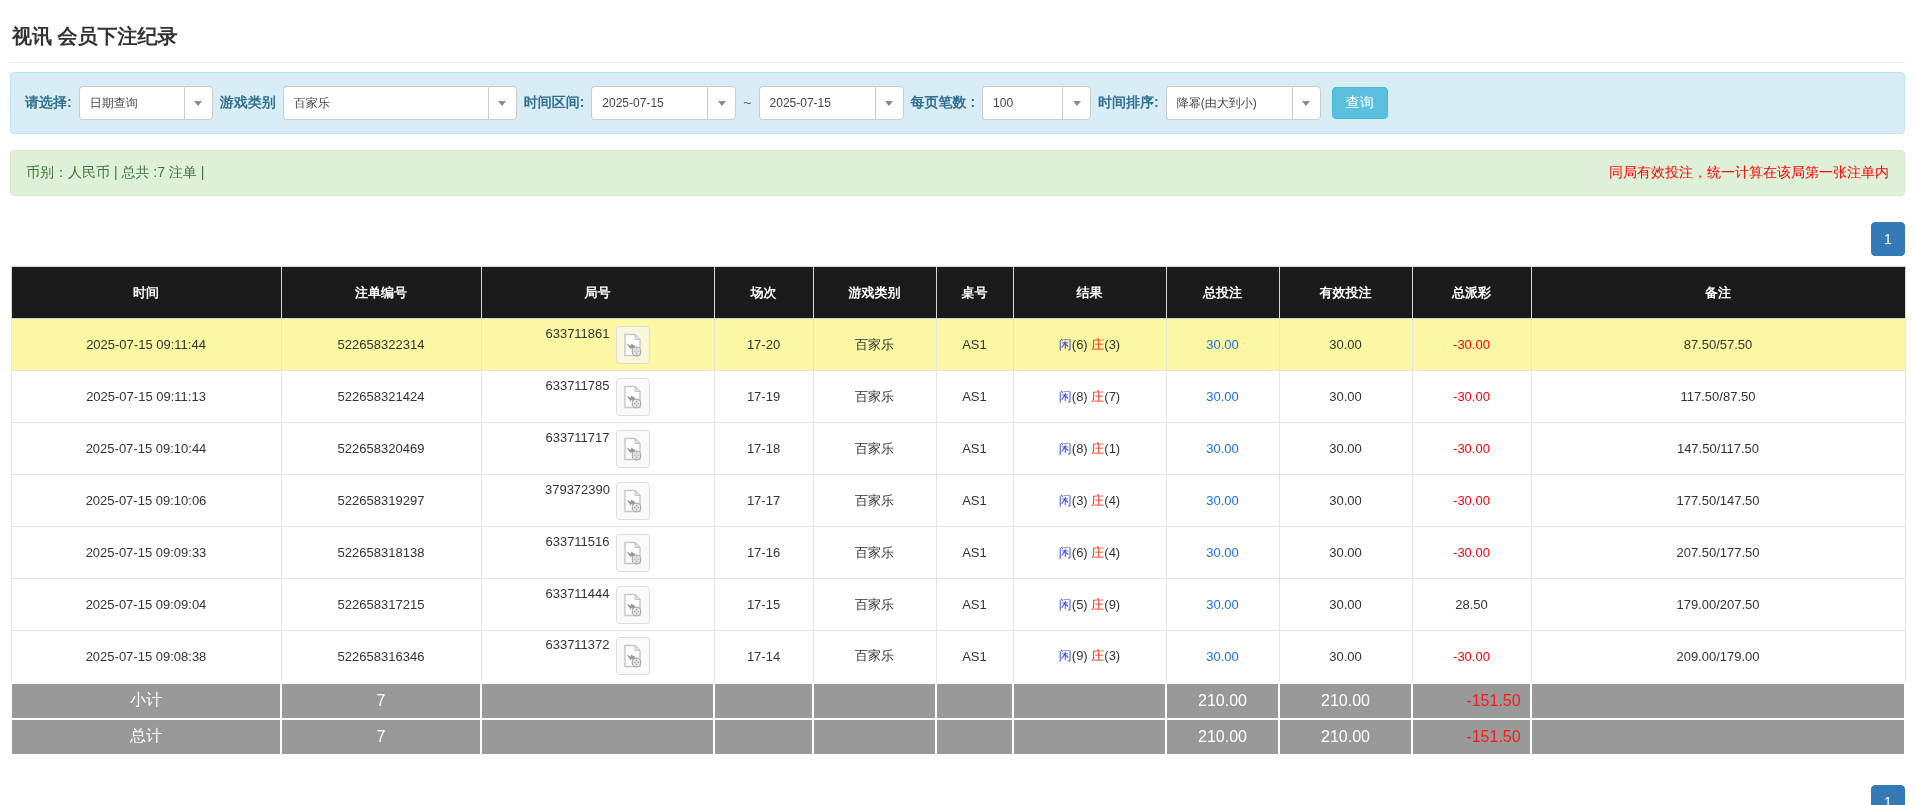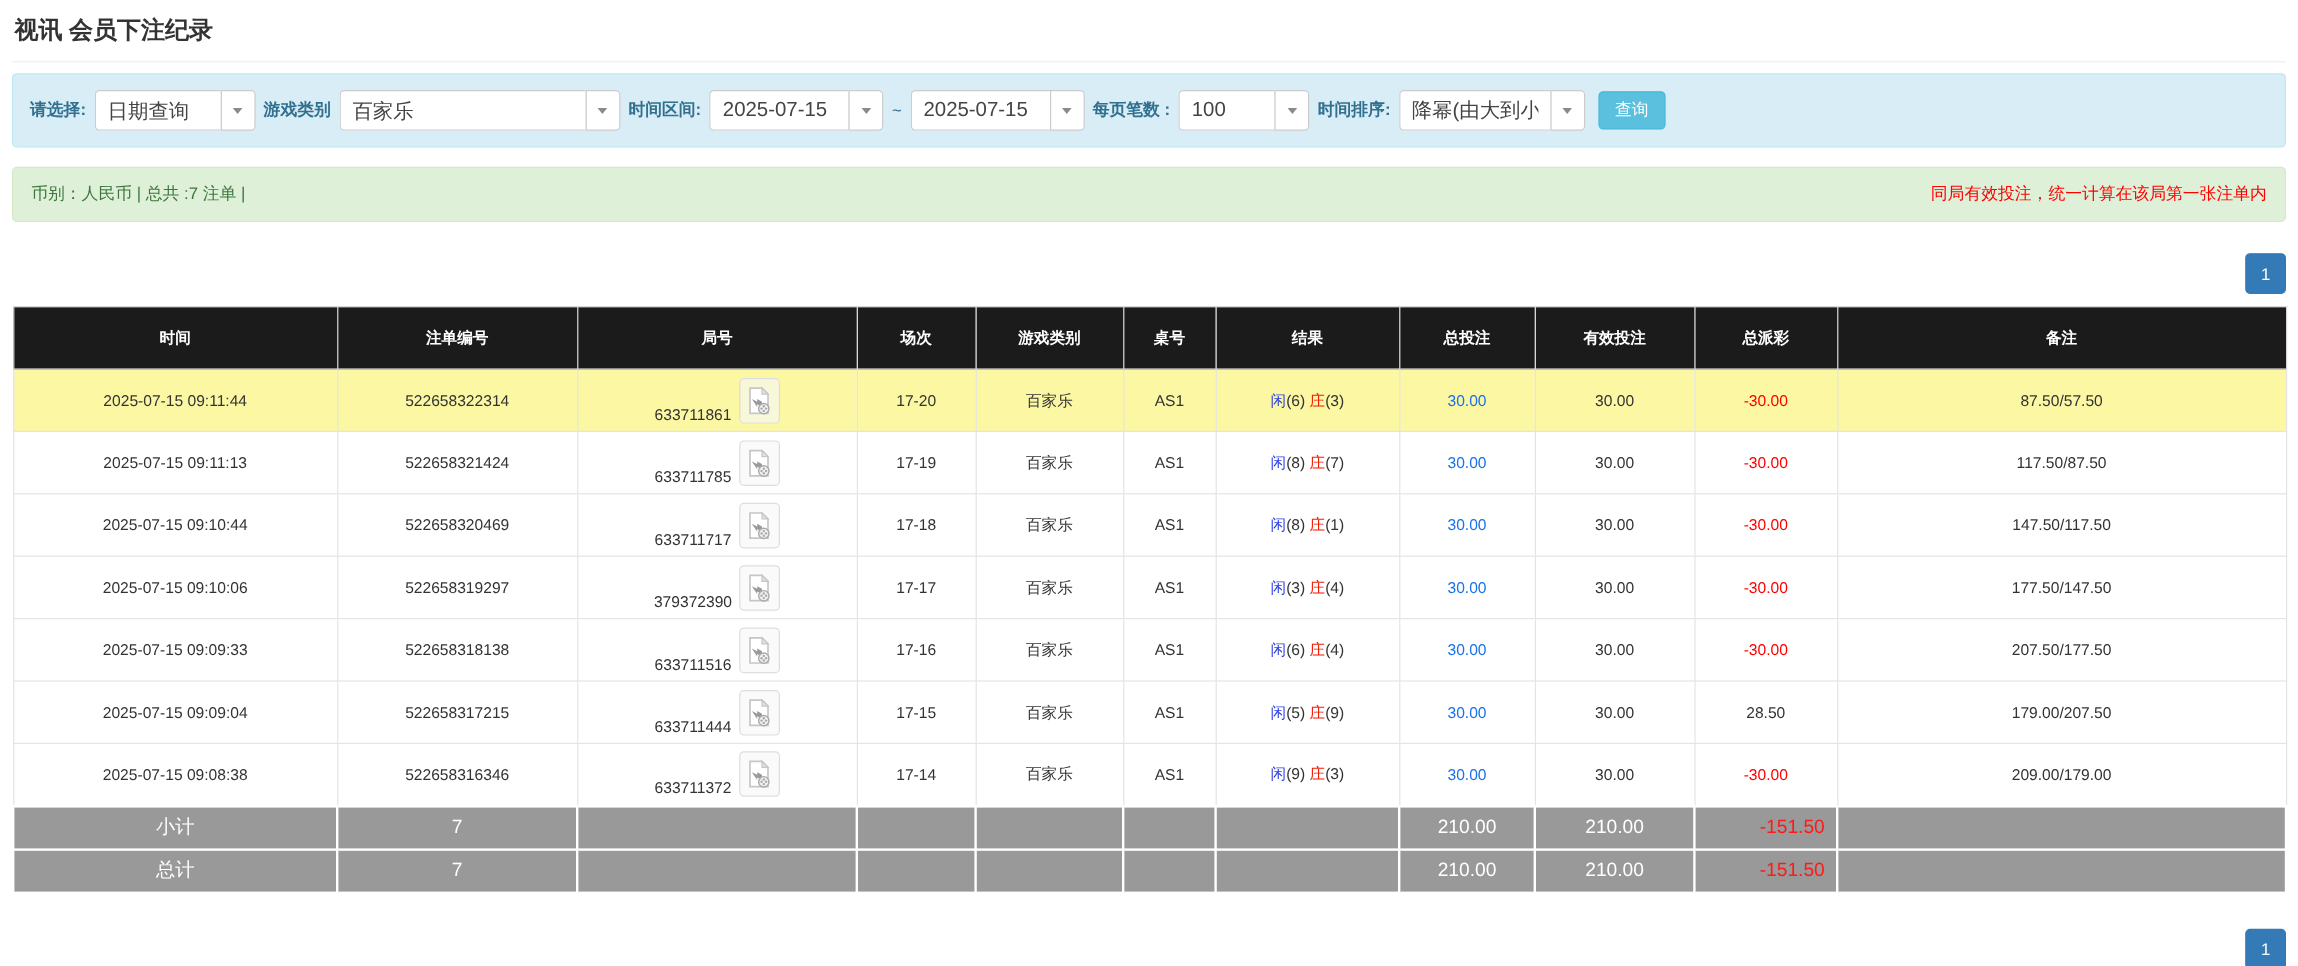--- a/index.html
+++ b/index.html
@@ -1,29 +1,29 @@
 <!DOCTYPE html>
 <html><head>
 <meta charset="utf-8">
 <style>
   * { box-sizing: border-box; margin: 0; padding: 0; }
   html,body { width:1915px; height:805px; overflow:hidden; background:#fff;
     font-family:"Liberation Sans","DejaVu Sans",sans-serif; color:#333; }
   .wrap { padding:0 10px; }
 
   
-  .page-title { font-size:20px; color:#333; padding:12px 2px 12px; border-bottom:1px solid #eee; }
+  .page-title { font-size:20px; color:#333; padding:23px 2px 12px; border-bottom:1px solid #eee; }
 
   
   .filter-panel { margin-top:9px; background:#d9edf7; border:1px solid #bce8f1; border-radius:4px;
     padding:13px 14px; display:flex; align-items:center; gap:7px; height:62px; }
   .flabel { color:#31708f; font-weight:bold; font-size:14px; white-space:nowrap; }
   .combo { display:inline-flex; align-items:stretch; height:34px; }
   .combo input { height:34px; border:1px solid #ccc; border-right:none; border-radius:4px 0 0 4px;
-    padding:0 10px; font-size:17px; color:#444; background:#fff; outline:none; }
+    padding:0 10px; font-size:12px; color:#444; background:#fff; outline:none; }
   .combo .caret-btn { width:29px; background:#fff; border:1px solid #ccc; border-radius:0 4px 4px 0;
     display:flex; align-items:center; justify-content:center; cursor:pointer; }
   .caret { width:0; height:0; border-left:4px solid transparent; border-right:4px solid transparent;
     border-top:5px solid #8a8a8a; }
   .tilde { font-size:14px; color:#31708f; }
   .search-btn { background:#5bc0de; border:1px solid #46b8da; color:#fff; font-size:14px;
     border-radius:4px; height:32px; padding:0 13px; margin-left:4px; cursor:pointer; }
 
   
   .summary-bar { margin-top:16px; background:#dff0d8; border:1px solid #d6e9c6; border-radius:4px;
@@ -39,21 +39,21 @@
     background:#337ab7; border:1px solid #337ab7; color:#fff; font-size:14px; border-radius:4px;
     cursor:pointer; }
 
   
   table { width:100%; border-collapse:collapse; table-layout:fixed; margin-top:10px; font-size:13px; }
   thead th { background:#1b1b1b; color:#fff; font-weight:bold; height:52px; text-align:center;
     border:1px solid #d8d8d8; }
   tbody td { background:#fff; height:52px; text-align:center; border:1px solid #e4e4e4;
     color:#333; }
   tr.highlight td { background:#fbf7a3; }
-  .round-cell { display:flex; align-items:flex-end; justify-content:center; gap:6px; }
+  .round-cell { display:flex; align-items:flex-start; justify-content:center; gap:6px; }
   .video-btn { width:34px; height:38px; border:1px solid #ddd; border-radius:4px; background:rgba(248,248,248,.65);
     display:inline-flex; align-items:center; justify-content:center; cursor:pointer; }
   .player { color:#2c3ee0; }
   .banker { color:#f01800; }
   .pts { color:#333; }
   .bet-link { color:#1a73e8; text-decoration:none; cursor:pointer; }
   .neg { color:#ff0000; }
   tr.totals td { background:#999999; color:#fff; height:36px; border:2px solid #fff; font-size:16px; }
   tr.totals td.neg, tr.totals .neg { color:#ff1a1a;padding-left:44px; }
 </style>

